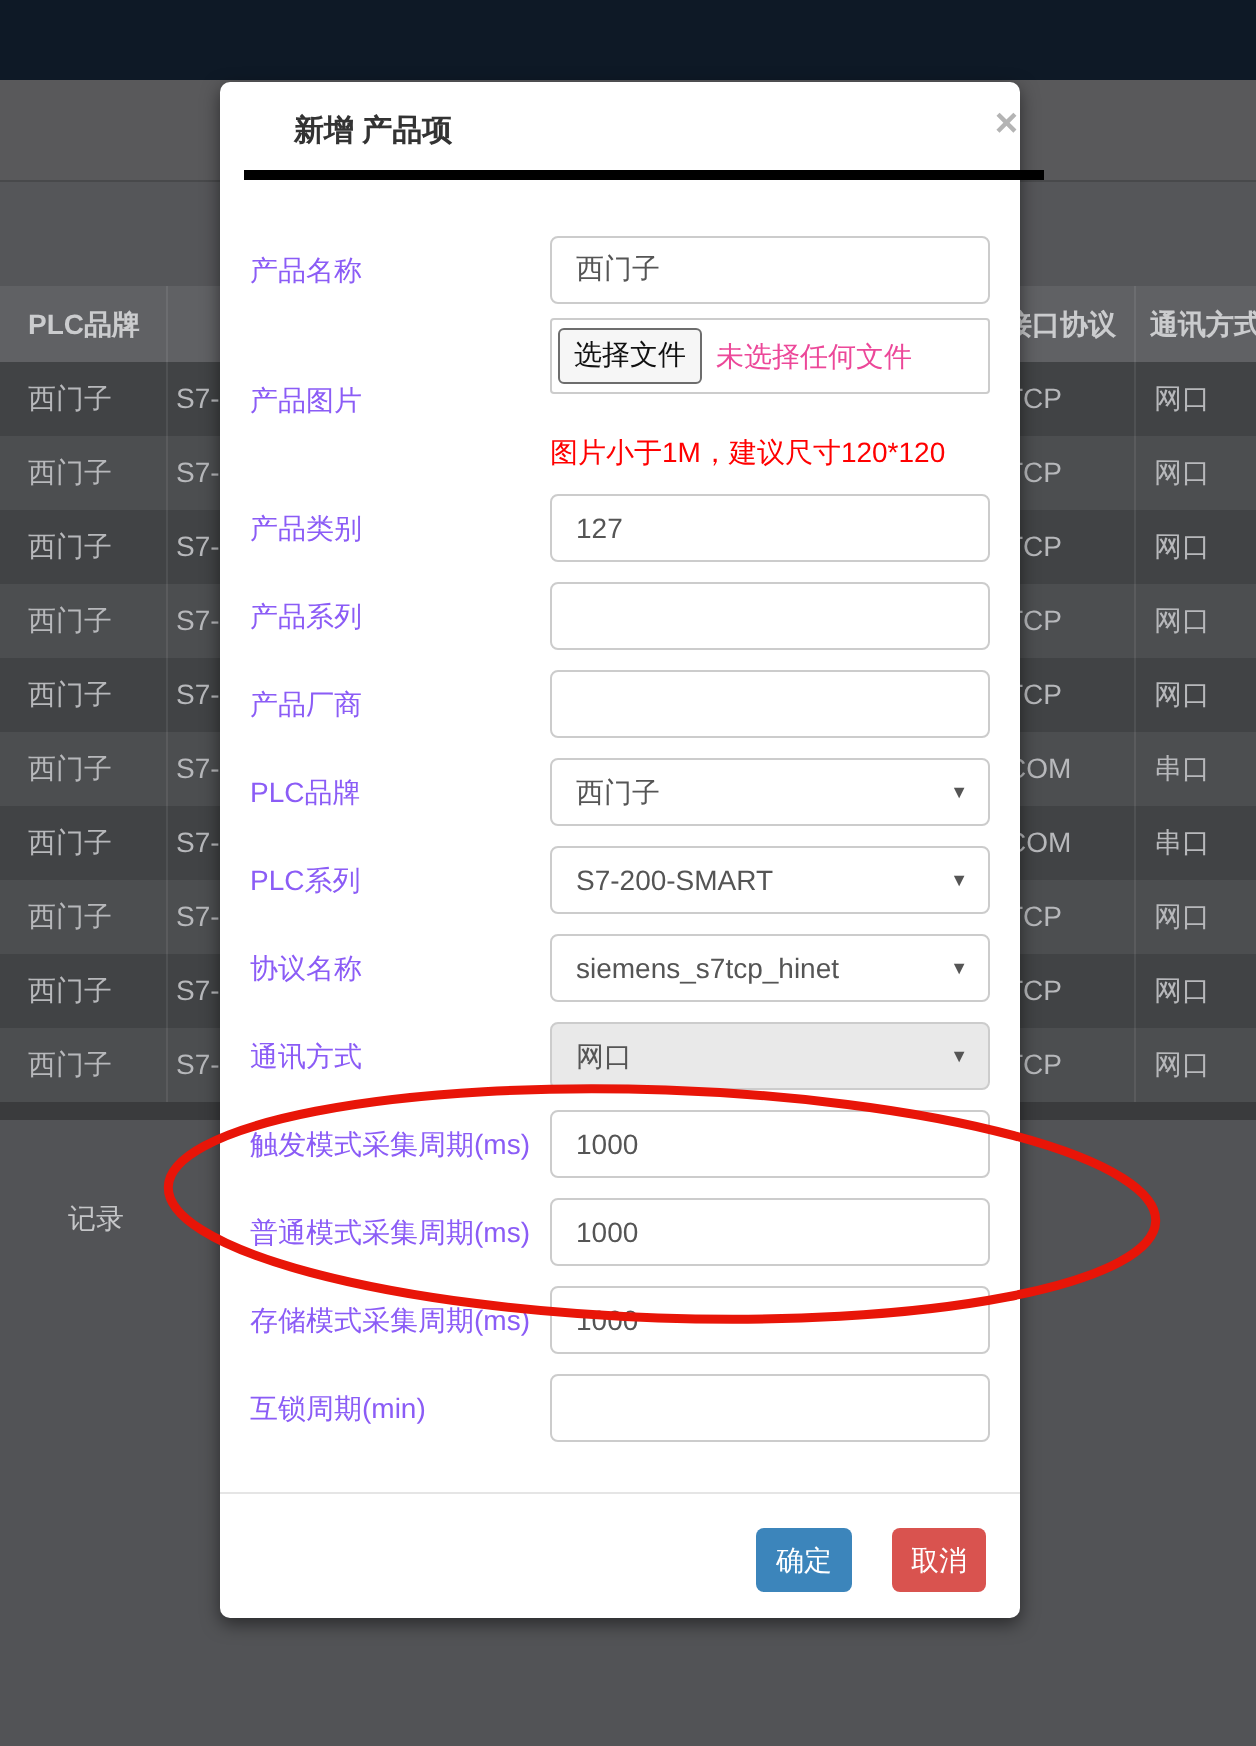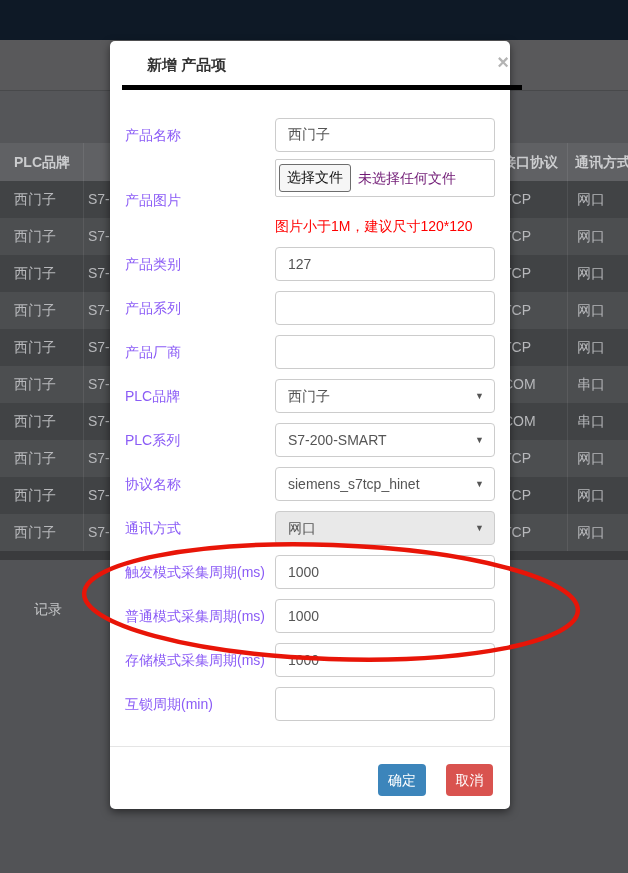--- a/index.html
+++ b/index.html
@@ -37,21 +37,21 @@
   .sel{position:relative;width:220px;height:34px;border:1px solid #ccc;border-radius:4px;background:#fff;
        box-sizing:border-box;cursor:pointer;}
   .sel.disabled{background:#e9e9e9;}
   .selval{position:absolute;left:12px;top:0;line-height:32px;font-size:14px;color:#555;white-space:nowrap;}
   .caret{position:absolute;right:10px;top:0;line-height:32px;font-size:9px;color:#555;}
   .file-box{position:absolute;left:165px;top:118px;width:220px;height:38px;border:1px solid #ccc;
             border-radius:2px;box-sizing:border-box;background:#fff;}
   .file-btn{position:absolute;left:3px;top:4px;height:28px;padding:0 7px;font-size:14px;color:#111;
             background:#f6f6f6;border:1px solid #6d6d6d;border-radius:3px;cursor:pointer;
             font-family:"Liberation Sans","DejaVu Sans",sans-serif;}
-  .file-status{position:absolute;left:82px;top:0;line-height:36px;font-size:14px;color:#701a75;white-space:nowrap;}
+  .file-status{position:absolute;left:82px;top:0;line-height:36px;font-size:14px;color:#ec4899;white-space:nowrap;}
   .hint{position:absolute;left:165px;top:177px;font-size:14px;color:#ff0000;white-space:nowrap;}
   .modal-footer{position:absolute;left:0;top:705px;width:100%;height:63px;border-top:1px solid #e5e5e5;box-sizing:border-box;}
   .btn{position:absolute;top:17px;height:32px;border:none;border-radius:4px;color:#fff;font-size:14px;
        text-align:center;line-height:32px;cursor:pointer;padding:0;font-family:"Liberation Sans","DejaVu Sans",sans-serif;}
   .btn-confirm{left:268px;width:48px;background:#3c85bb;}
   .btn-cancel{left:336px;width:47px;background:#d9534f;}
   
   .annotation-svg{left:0;top:0;z-index:50;pointer-events:none;}
 </style>
 </head>

